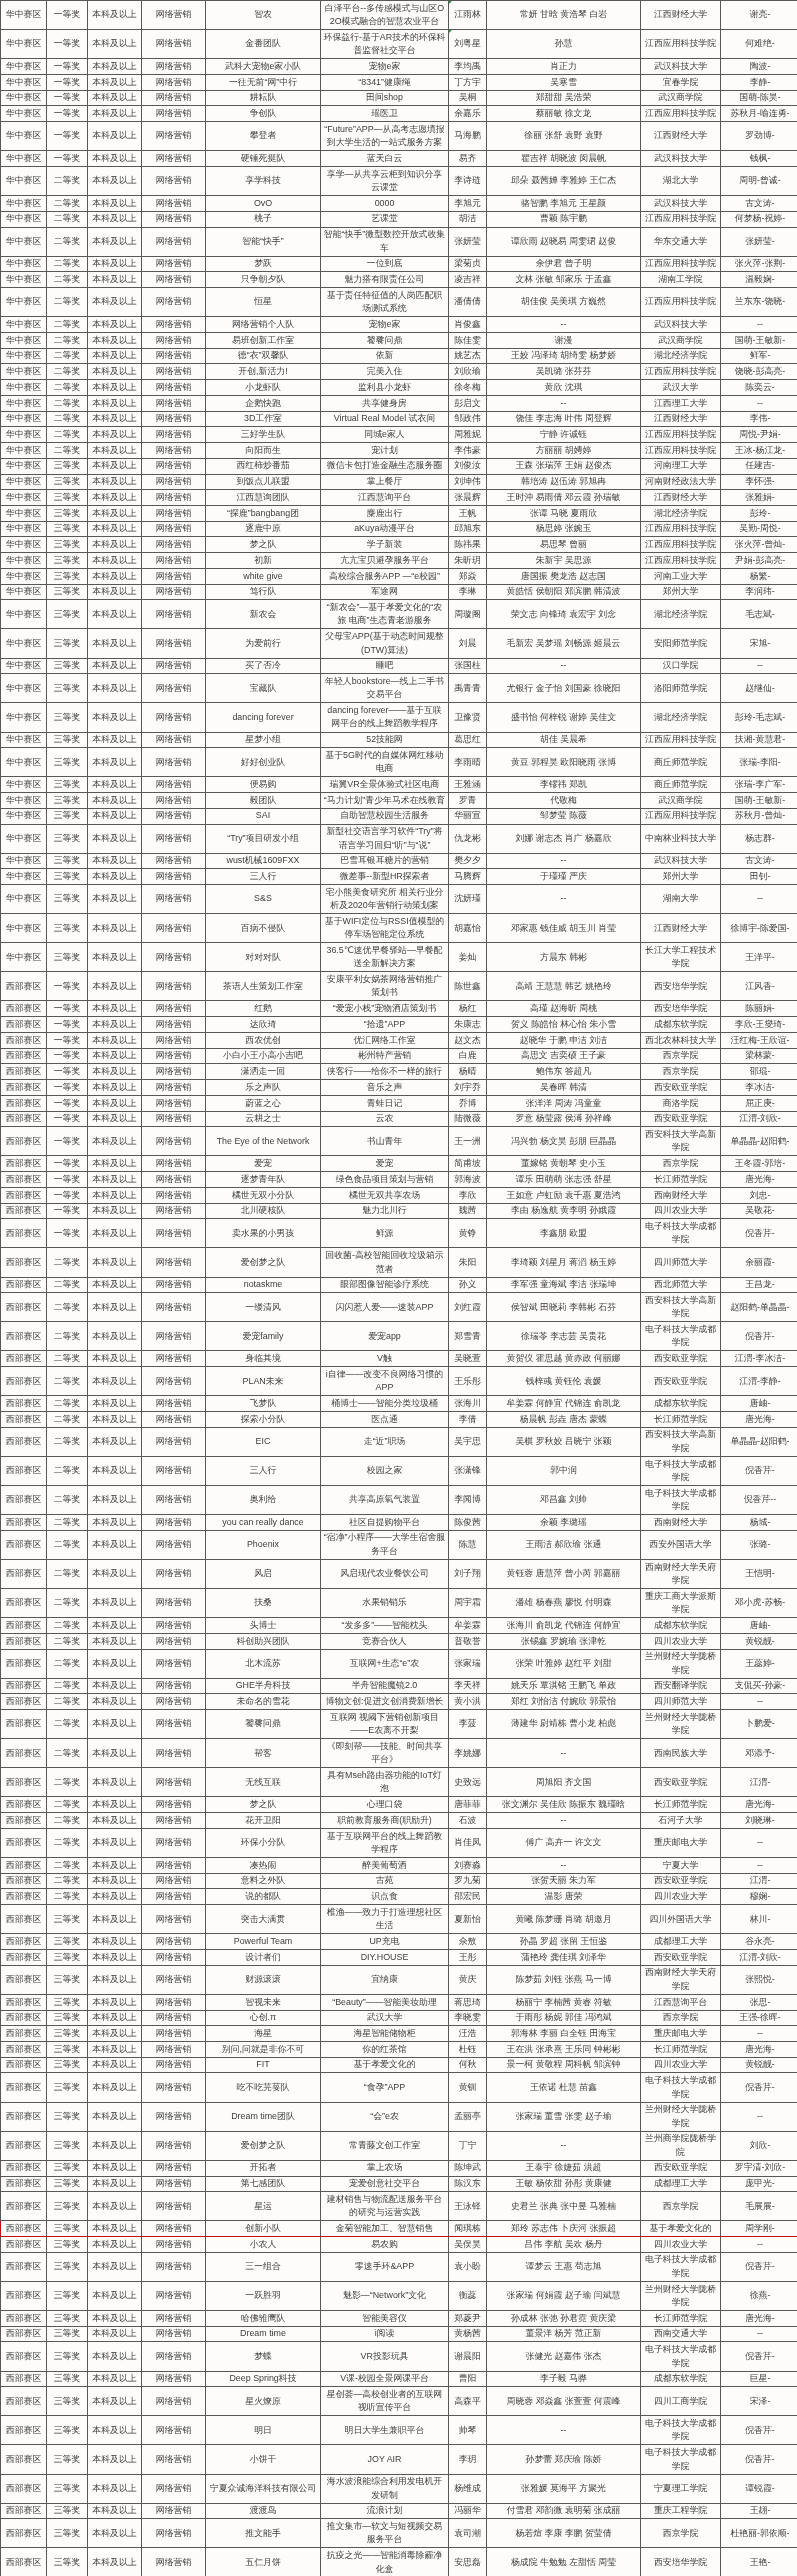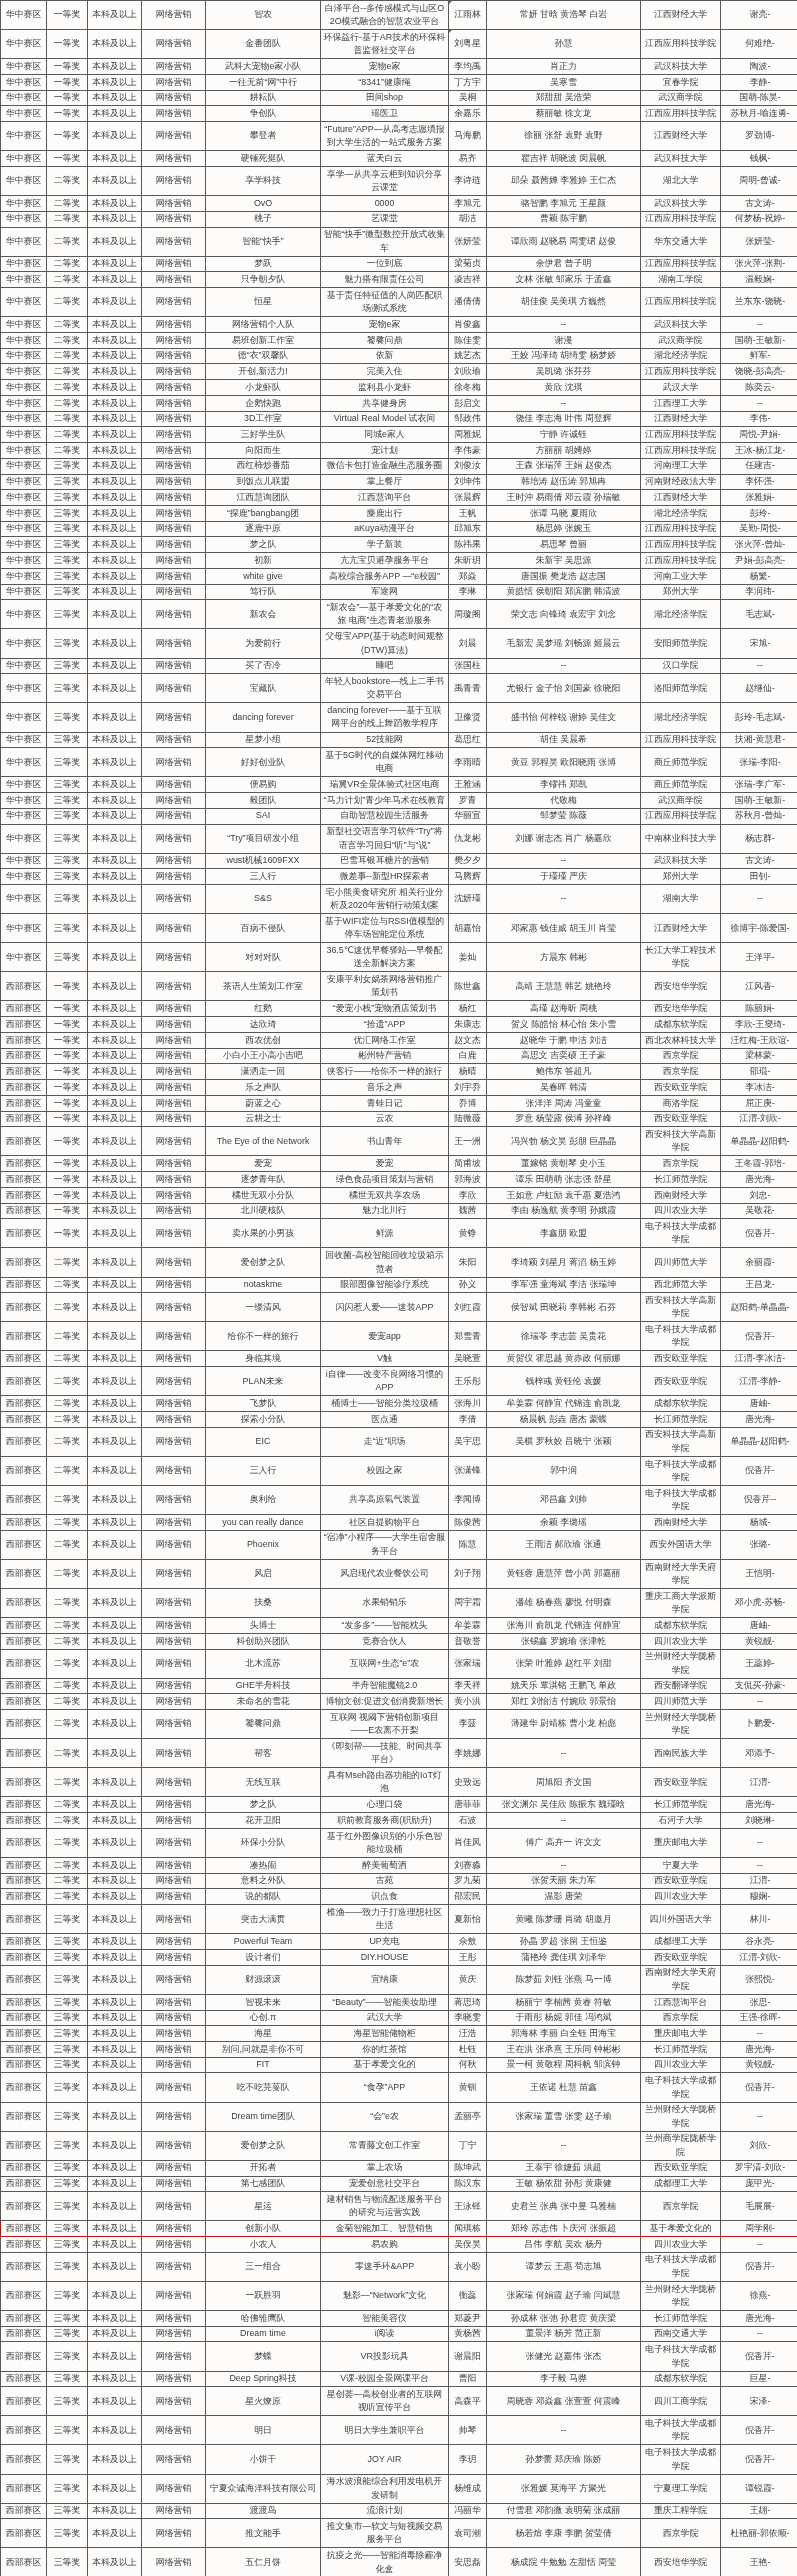--- a/index.html
+++ b/index.html
@@ -845,21 +845,21 @@
         <td>刘红霞</td>
         <td>侯智斌 田晓莉 李韩彬 石芬</td>
         <td>西安科技大学高新学院</td>
         <td>赵阳鹤-单晶晶-</td>
       </tr>
       <tr>
         <td>西部赛区</td>
         <td>二等奖</td>
         <td>本科及以上</td>
         <td>网络营销</td>
-        <td>给你不一样的旅行</td>
+        <td>爱宠family</td>
         <td>爱宠app</td>
         <td>郑雪青</td>
         <td>徐瑞苓 李志芸 吴贵花</td>
         <td>电子科技大学成都学院</td>
         <td>倪香芹-</td>
       </tr>
       <tr>
         <td>西部赛区</td>
         <td>二等奖</td>
         <td>本科及以上</td>
@@ -1110,21 +1110,21 @@
         <td>--</td>
         <td>石河子大学</td>
         <td>刘晓琳-</td>
       </tr>
       <tr>
         <td>西部赛区</td>
         <td>二等奖</td>
         <td>本科及以上</td>
         <td>网络营销</td>
         <td>环保小分队</td>
-        <td>基于红外图像识别的小乐色智能垃圾桶</td>
+        <td>基于互联网平台的线上舞蹈教学程序</td>
         <td>肖佳凤</td>
         <td>傅广 高卉一 许文文</td>
         <td>重庆邮电大学</td>
         <td>--</td>
       </tr>
       <tr>
         <td>西部赛区</td>
         <td>二等奖</td>
         <td>本科及以上</td>
         <td>网络营销</td>

